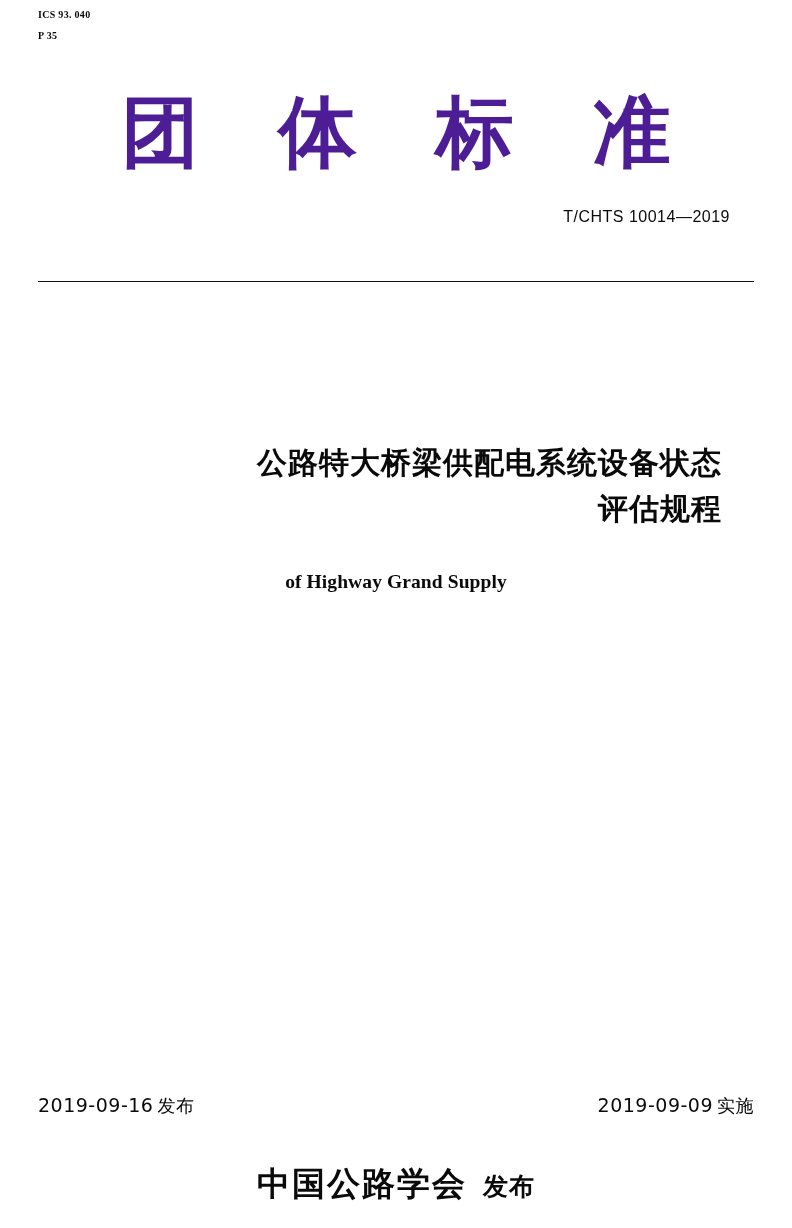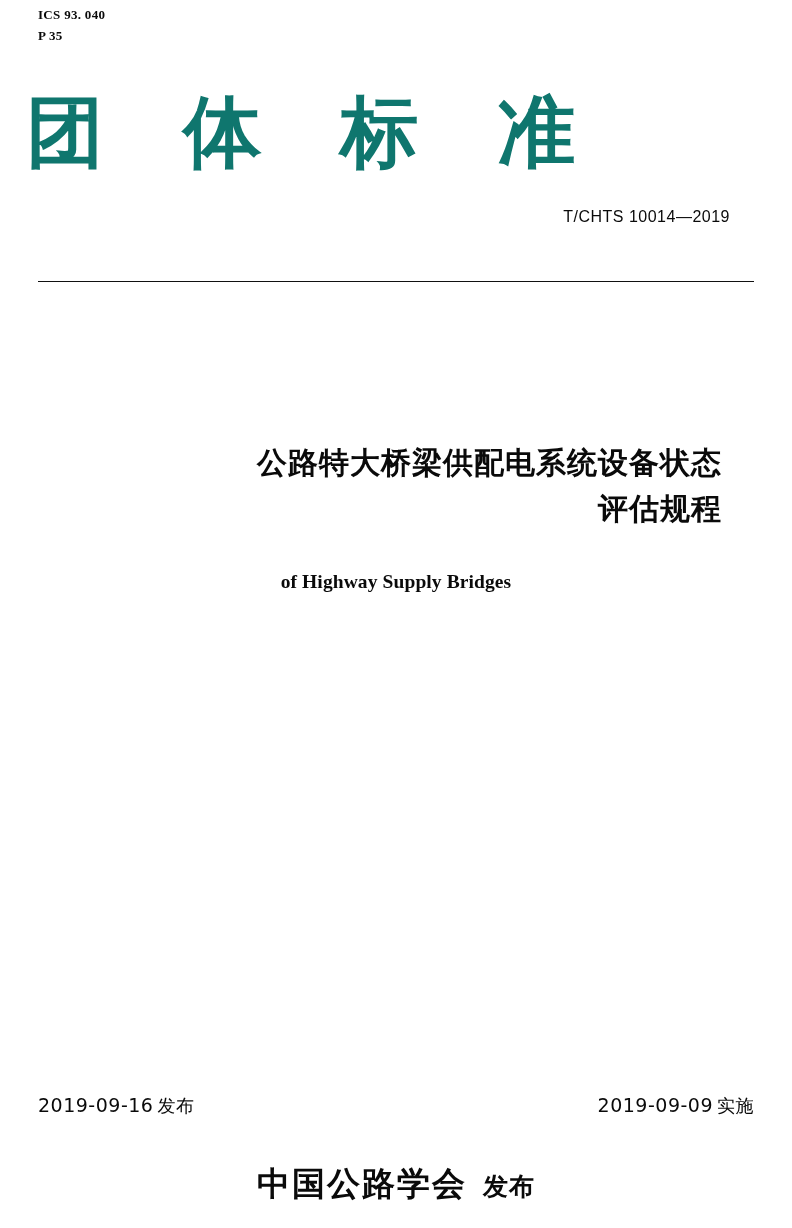--- a/index.html
+++ b/index.html
@@ -20,42 +20,42 @@
     overflow: hidden;
   }
 
   
   .codes {
     position: absolute;
     left: 38px;
     top: 4px;
     font-family: "Liberation Serif", serif;
     font-weight: bold;
-    font-size: 13px;
+    font-size: 10px;
     line-height: 21px;
     letter-spacing: 0.3px;
   }
   .codes div {
     white-space: nowrap;
   }
 
   
   .headline {
     position: absolute;
     left: 0;
     right: 0;
     top: 84px;
-    text-align: left;
+    text-align: center;
     font-family: "DejaVu Sans", sans-serif;
     font-weight: bold;
     font-size: 78px;
     letter-spacing: 26px;
     text-indent: 26px;
     line-height: 96px;
-    color: #0f766e;
+    color: #4c1d95;
   }
 
   
   .std-no {
     position: absolute;
     right: 62px;
     top: 208px;
     font-family: "Liberation Sans", sans-serif;
     font-size: 16px;
     letter-spacing: 0.5px;
@@ -152,21 +152,21 @@
   <div class="std-no">T/CHTS 10014—2019</div>
 
   <div class="rule"></div>
 
   <div class="title-cn">
     <div>公路特大桥梁供配电系统设备状态</div>
     <div>评估规程</div>
   </div>
 
   <div class="title-en">
-    <div>of  Highway Supply Bridges</div>
+    <div>of  Highway Grand Supply</div>
   </div>
 
   <div class="dates">
     <div class="date">
       <span>2019-09-16</span><span class="label">发布</span>
     </div>
     <div class="date">
       <span>2019-09-09</span><span class="label">实施</span>
     </div>
   </div>

